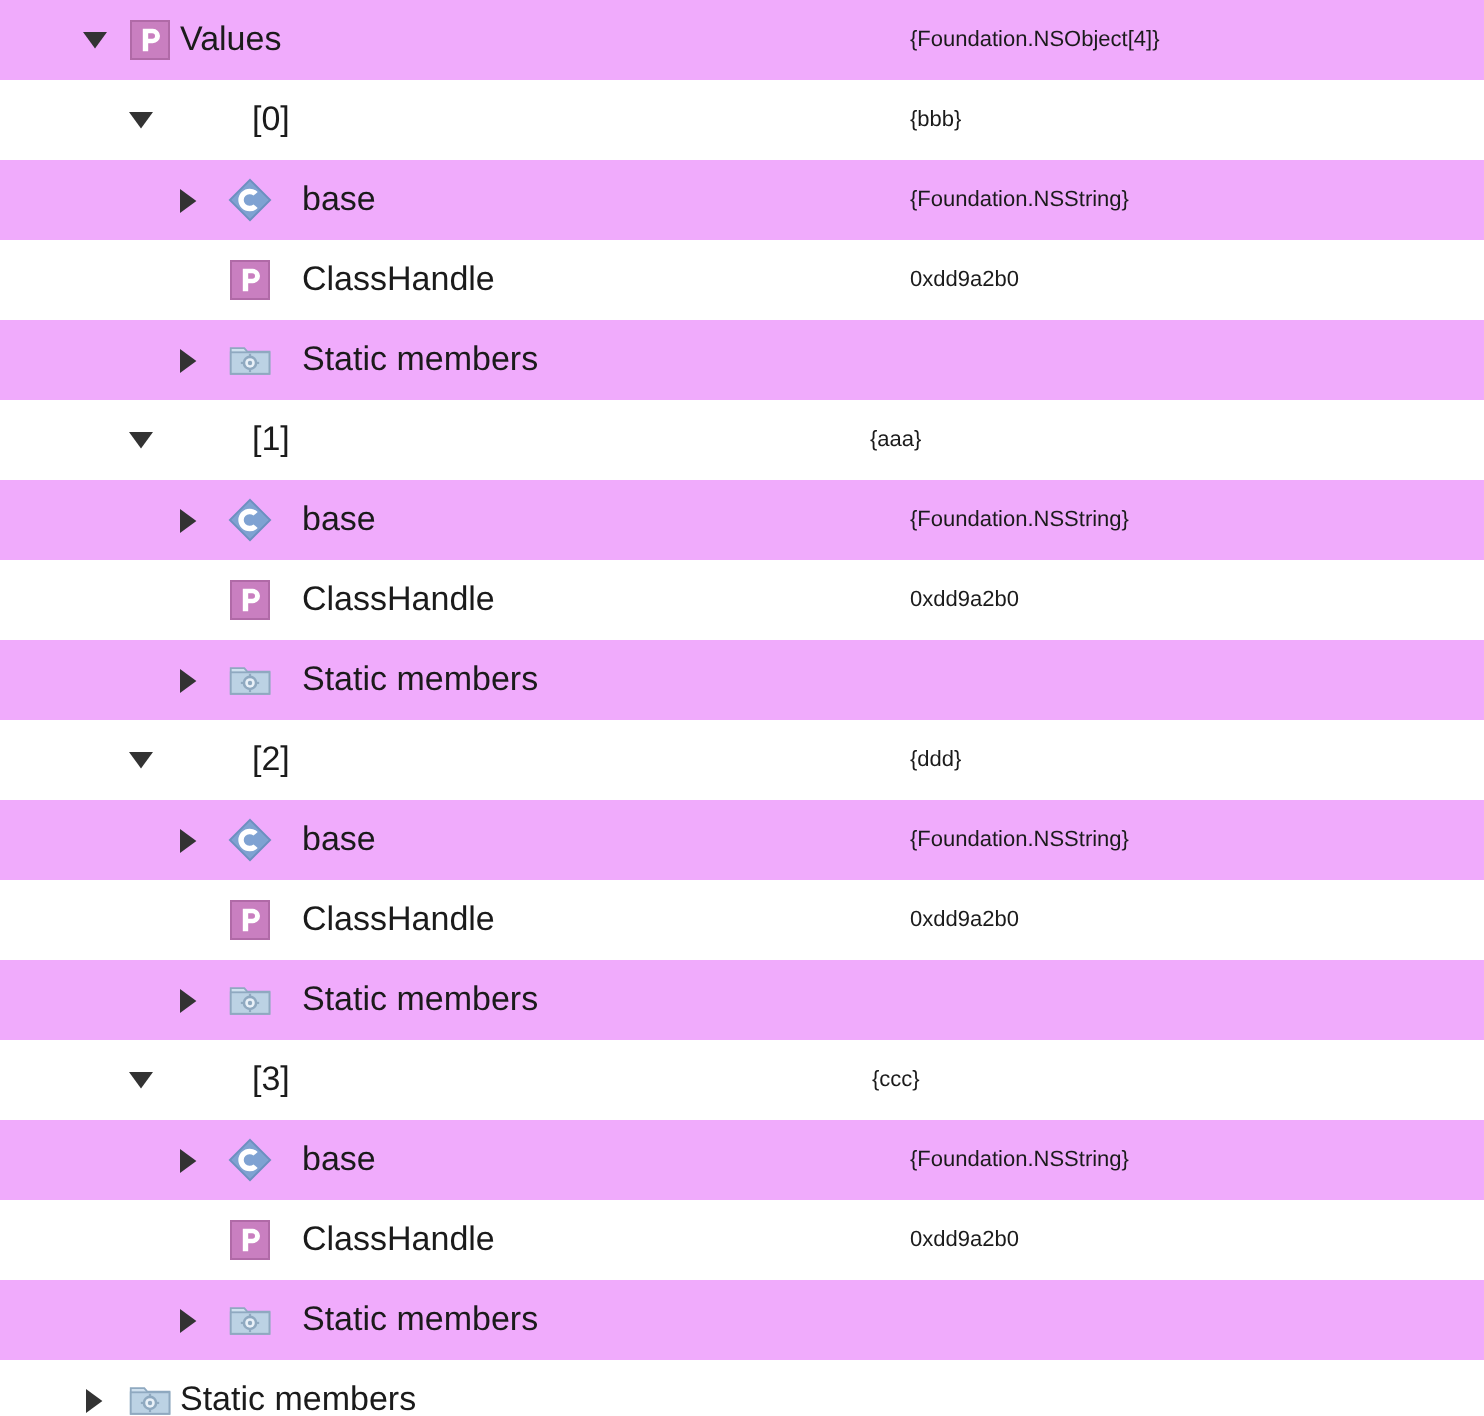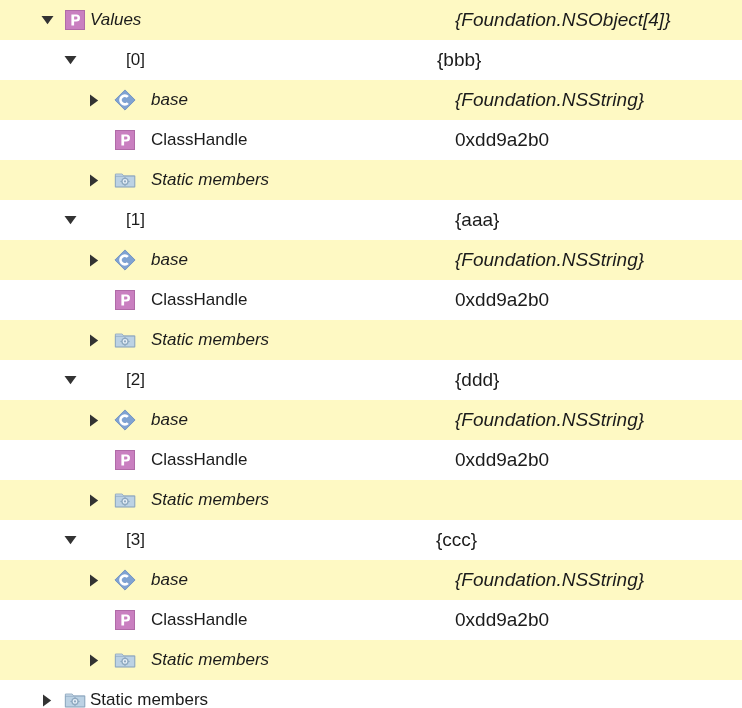--- a/index.html
+++ b/index.html
@@ -22,22 +22,21 @@
   }
 
   .row {
     position: relative;
     height: 40px;
     width: 742px;
     box-sizing: border-box;
     background: #ffffff;
   }
   .row.alt {
-    background: #fef9c3;
-    font-style: italic;
+    background: #f0abfc;
   }
 
   .twisty {
     position: absolute;
     width: 14px;
     height: 40px;
     display: flex;
     align-items: center;
     justify-content: center;
   }
@@ -60,21 +59,21 @@
     font-size: 17px;
     color: #1b1b1b;
     white-space: nowrap;
   }
 
   .value-label {
     position: absolute;
     left: 455px;
     height: 40px;
     line-height: 40px;
-    font-size: 19px;
+    font-size: 11px;
     color: #1b1b1b;
     white-space: nowrap;
   }
 </style>
 </head>
 <body>
 
 <div id="tree">
     <div class="row alt">
       <span class="twisty" style="left: 40px;">
@@ -91,21 +90,21 @@
       <span class="name-label" style="left: 90px;">Values</span>
       <span class="value-label" style="left: 455px;">{Foundation.NSObject[4]}</span>
     </div>
     <div class="row">
       <span class="twisty" style="left: 63px;">
         <svg width="13" height="10" viewBox="0 0 13 10">
           <path d="M0.5 1 L12.5 1 L6.5 9.2 Z" fill="#333333"></path>
         </svg>
       </span>
       <span class="name-label" style="left: 126px;">[0]</span>
-      <span class="value-label" style="left: 437px;">{bbb}</span>
+      <span class="value-label" style="left: 455px;">{bbb}</span>
     </div>
     <div class="row alt">
       <span class="twisty" style="left: 87px;">
         <svg width="10" height="13" viewBox="0 0 10 13">
           <path d="M1 0.5 L1 12.5 L9.2 6.5 Z" fill="#333333"></path>
         </svg>
       </span>
       <span class="icon" style="left: 114px;">
         <svg width="24" height="24" viewBox="0 0 24 24">
           <path d="M12 1 L23 12 L12 23 L1 12 Z" fill="#7fa2d2" stroke="#6d8fc0"></path>
@@ -153,21 +152,21 @@
       <span class="name-label" style="left: 151px;">Static members</span>
       <span class="value-label" style="left: 455px;"></span>
     </div>
     <div class="row">
       <span class="twisty" style="left: 63px;">
         <svg width="13" height="10" viewBox="0 0 13 10">
           <path d="M0.5 1 L12.5 1 L6.5 9.2 Z" fill="#333333"></path>
         </svg>
       </span>
       <span class="name-label" style="left: 126px;">[1]</span>
-      <span class="value-label" style="left: 455px;">{aaa}</span>
+      <span class="value-label" style="left: 435px;">{aaa}</span>
     </div>
     <div class="row alt">
       <span class="twisty" style="left: 87px;">
         <svg width="10" height="13" viewBox="0 0 10 13">
           <path d="M1 0.5 L1 12.5 L9.2 6.5 Z" fill="#333333"></path>
         </svg>
       </span>
       <span class="icon" style="left: 114px;">
         <svg width="24" height="24" viewBox="0 0 24 24">
           <path d="M12 1 L23 12 L12 23 L1 12 Z" fill="#7fa2d2" stroke="#6d8fc0"></path>

